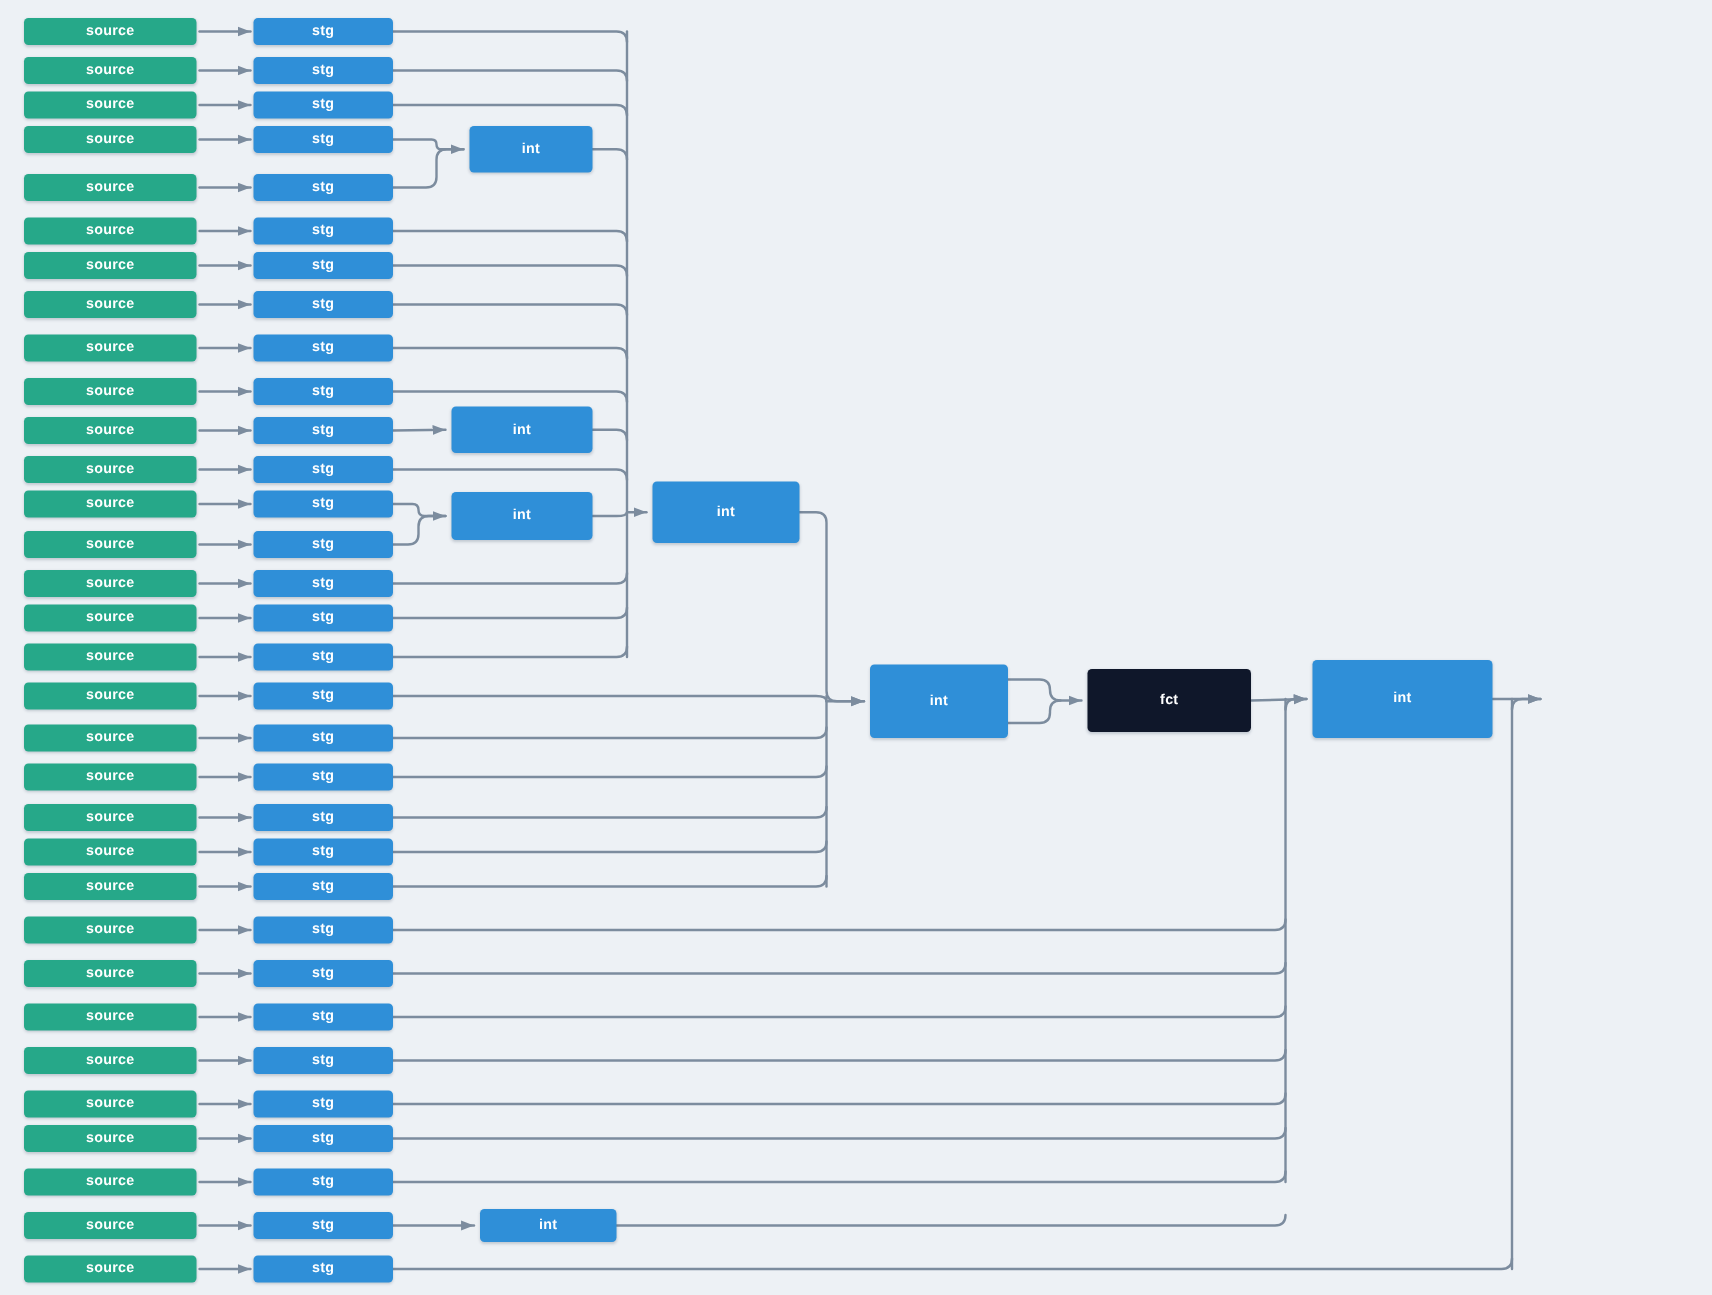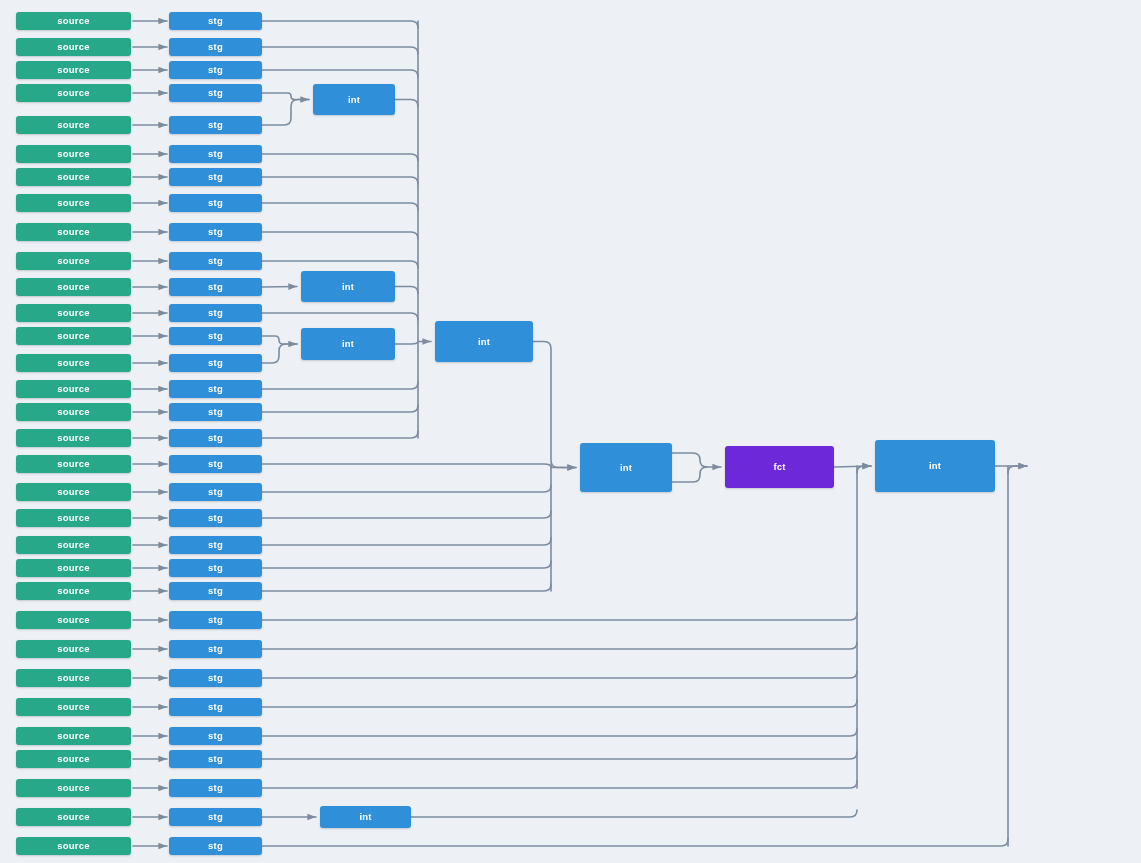--- a/index.html
+++ b/index.html
@@ -47,21 +47,21 @@
     font-weight: bold;
     letter-spacing: 0.2px;
     line-height: 1;
     box-shadow: 0 1px 2px rgba(40,60,80,0.22);
     cursor: pointer;
     user-select: none;
   }
   .node.source { background: #26a889; }
   .node.stg    { background: #2f8fd8; }
   .node.int    { background: #2f8fd8; }
-  .node.fct    { background: #6d28d9; align-items: center; }
+  .node.fct    { background: #0f172a; align-items: center; }
   .node.dim    { background: #2f8fd8; }
   .node-label {
     pointer-events: none;
   }
 </style>
 </head>
 <body>
 
 <div id="canvas">
   <svg id="edge-layer" viewBox="0 0 1141 863" width="1141" height="863">

